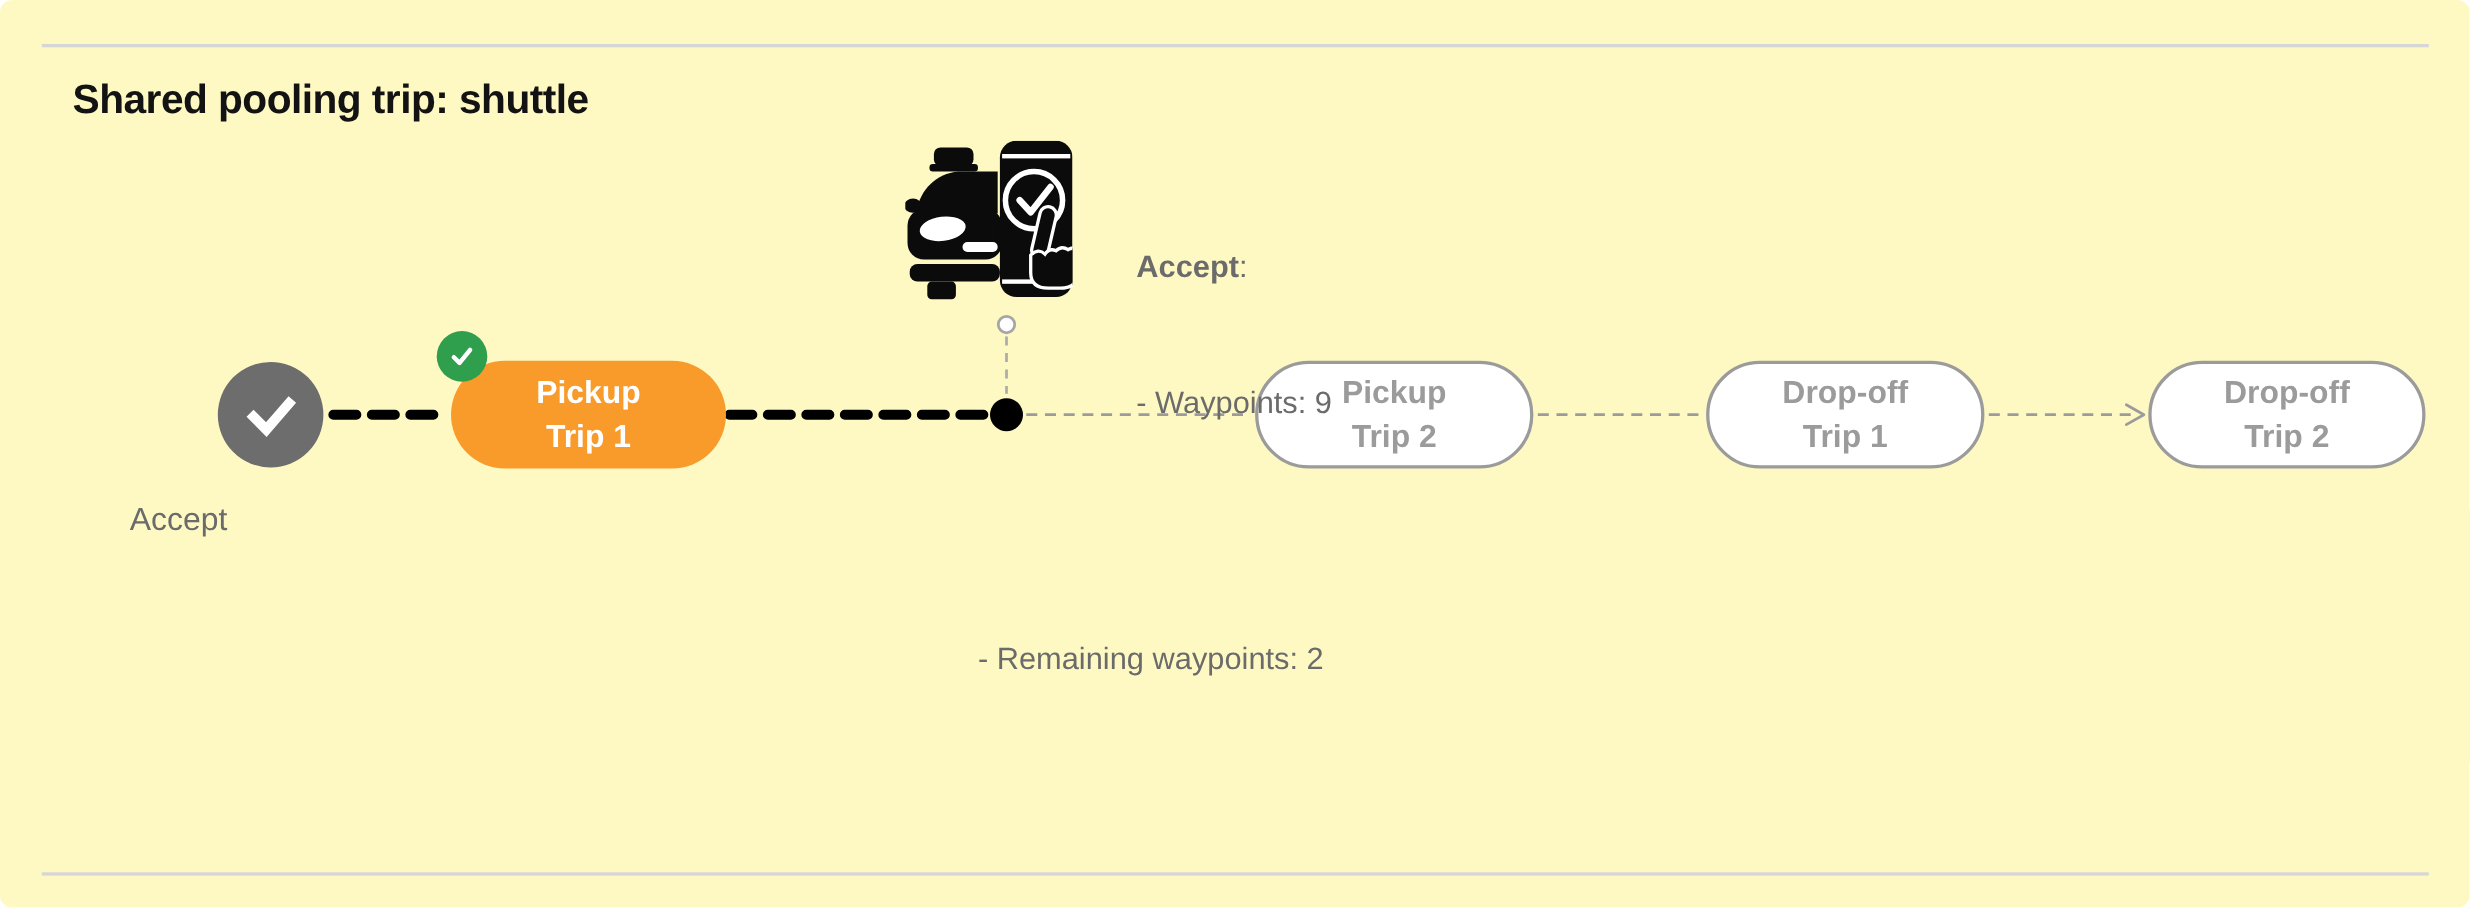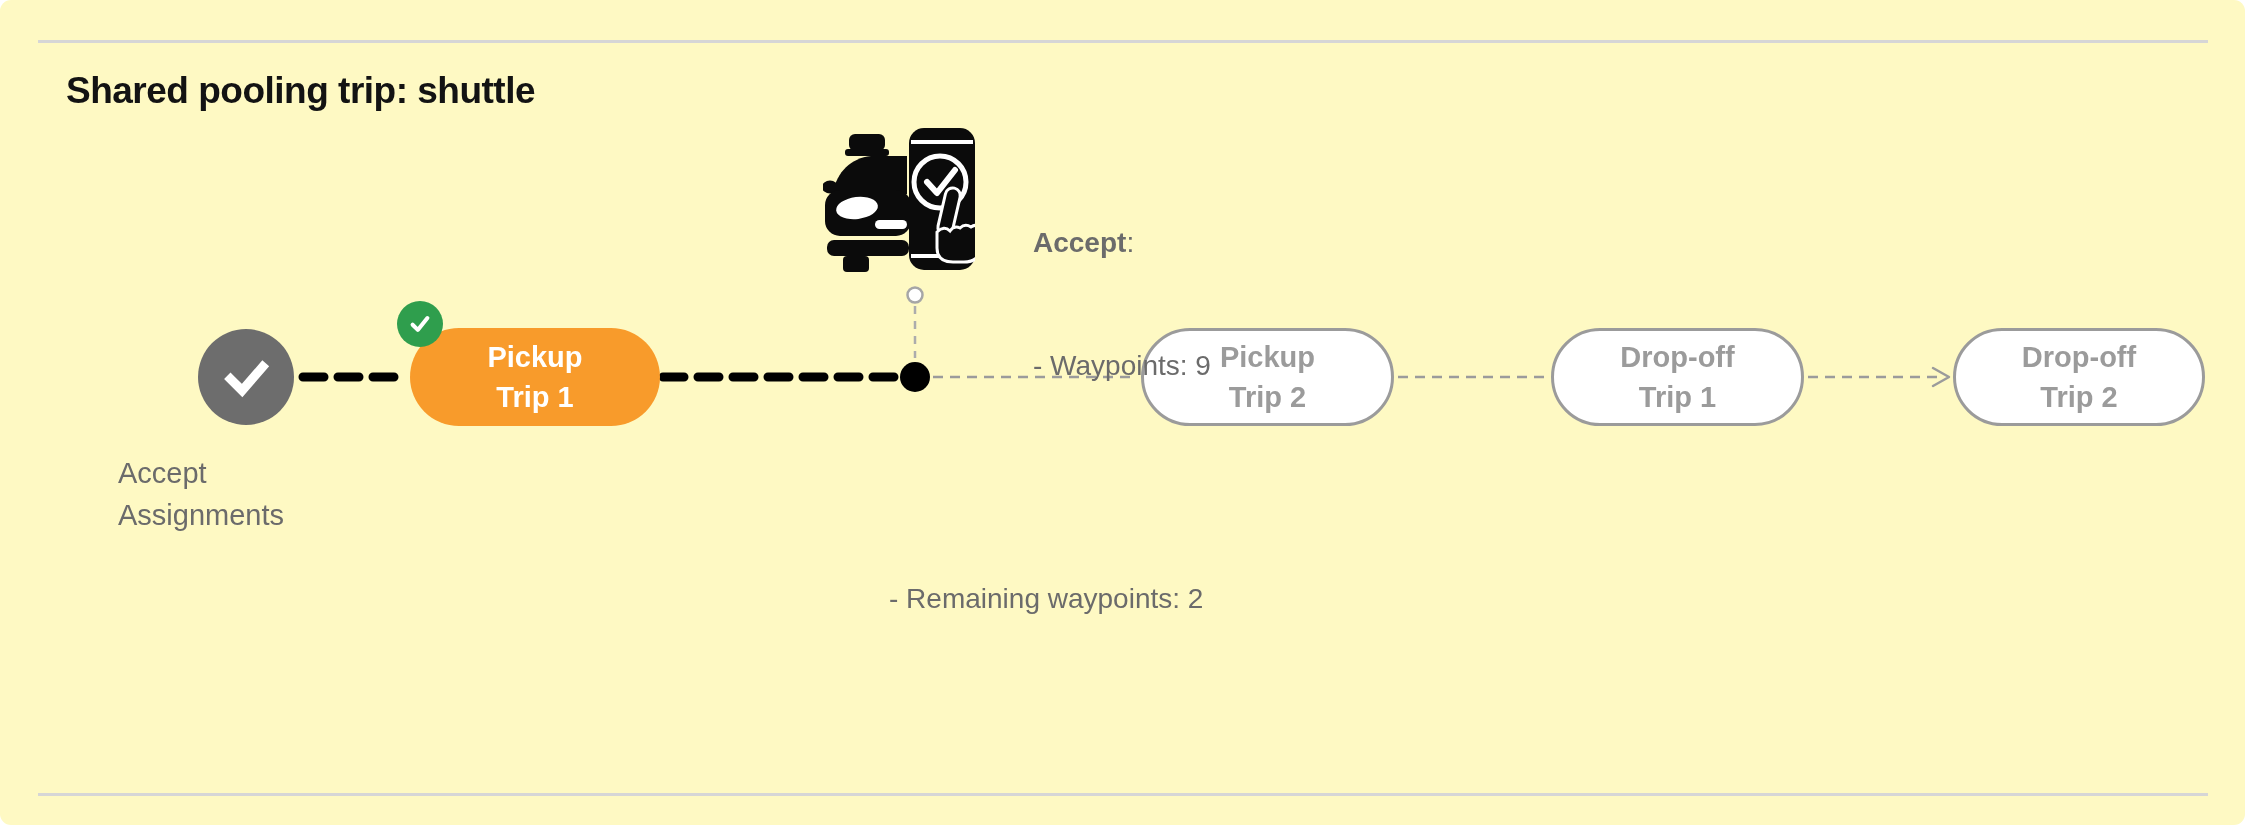--- a/index.html
+++ b/index.html
@@ -59,21 +59,20 @@
     <circle cx="915" cy="377" r="15" fill="#000000"></circle>
   </svg>
 
   <div class="node-circle">
     <svg width="62" height="62" viewBox="0 0 96 96">
       <path d="M24 51 L42 69 L74 32" fill="none" stroke="#ffffff" stroke-width="14" stroke-linecap="square" stroke-linejoin="miter"></path>
     </svg>
   </div>
   <div class="node-label">
     <div>Accept</div>
-    <div>Assignments</div>
   </div>
 
   <div class="badge">
     <svg width="34" height="34" viewBox="0 0 46 46">
       <path d="M13 24 L20 31 L33 15" fill="none" stroke="#ffffff" stroke-width="5.5" stroke-linecap="round" stroke-linejoin="round"></path>
     </svg>
   </div>
 
   <div class="pill current">
     <span>Pickup</span>

